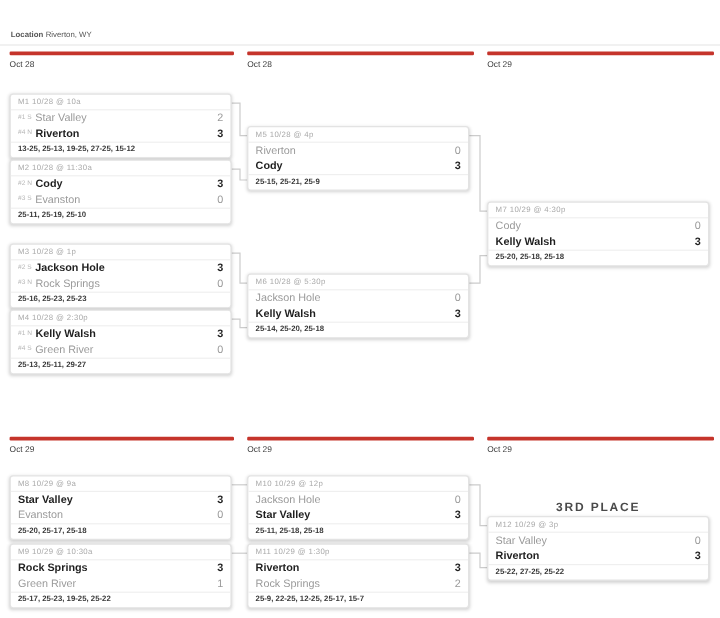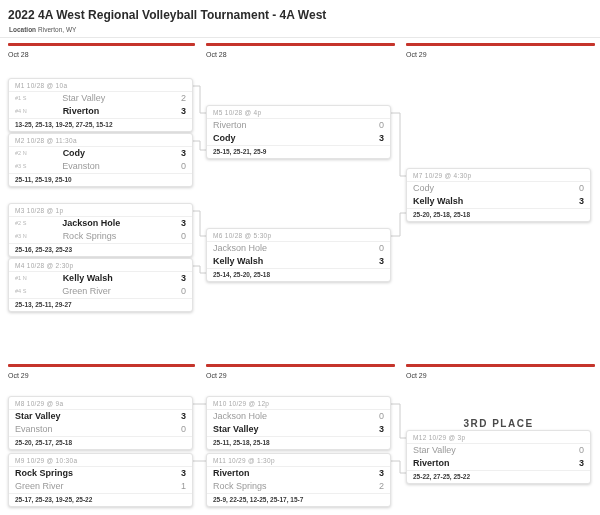--- a/index.html
+++ b/index.html
@@ -19,40 +19,39 @@
   .match {
     position:absolute; width:185px; background:#fff;
     border:1px solid #e3e3e3; border-radius:3px;
     box-shadow:0 1px 3px rgba(0,0,0,0.18);
     z-index:2;
   }
   .m-header {
     font-size:6.5px; color:#a9a9a9; letter-spacing:0.3px;
     padding:3px 6px 2px 6px; border-bottom:1px solid #efefef;
   }
-  .team { display:flex; align-items:center; padding:1px 6px; font-size:9px; color:#9a9a9a; line-height:11px;gap:33px; }
+  .team { display:flex; align-items:center; padding:1px 6px; font-size:9px; color:#9a9a9a; line-height:11px; }
   .team.win { color:#1f1f1f; font-weight:bold; }
   .team .seed { font-size:5.5px; color:#b8b8b8; margin-right:3px; font-weight:normal; }
   .team .score { margin-left:auto; }
   .sets {
     font-size:6.5px; font-weight:bold; color:#3a3a3a;
     padding:2px 6px 3px 6px; border-top:1px solid #efefef;
   }
   .third-place-label {
     position:absolute; width:185px; text-align:center;
     font-size:10px; font-weight:bold; letter-spacing:1.5px; color:#4a4a4a;
   }
   .connectors { position:absolute; left:0; top:0; z-index:1; pointer-events:none; }
 </style>
 </head>
 <body>
 
 <div class="page">
 
-  <div class="site-title">2022 4A West Regional Volleyball Tournament - 4A West</div>
   <div class="location-line">
     <span class="loc-label">Location</span><span>Riverton, WY</span>
   </div>
   <div class="header-rule"></div>
 
   <div class="red-bar" style="left:8px;top:43px;width:187px;"></div>
   <div class="red-bar" style="left:206px;top:43px;width:189px;"></div>
   <div class="red-bar" style="left:406px;top:43px;width:189px;"></div>
   <div class="date-label" style="left:8px;top:51px;">Oct 28</div>
   <div class="date-label" style="left:206px;top:51px;">Oct 28</div>

